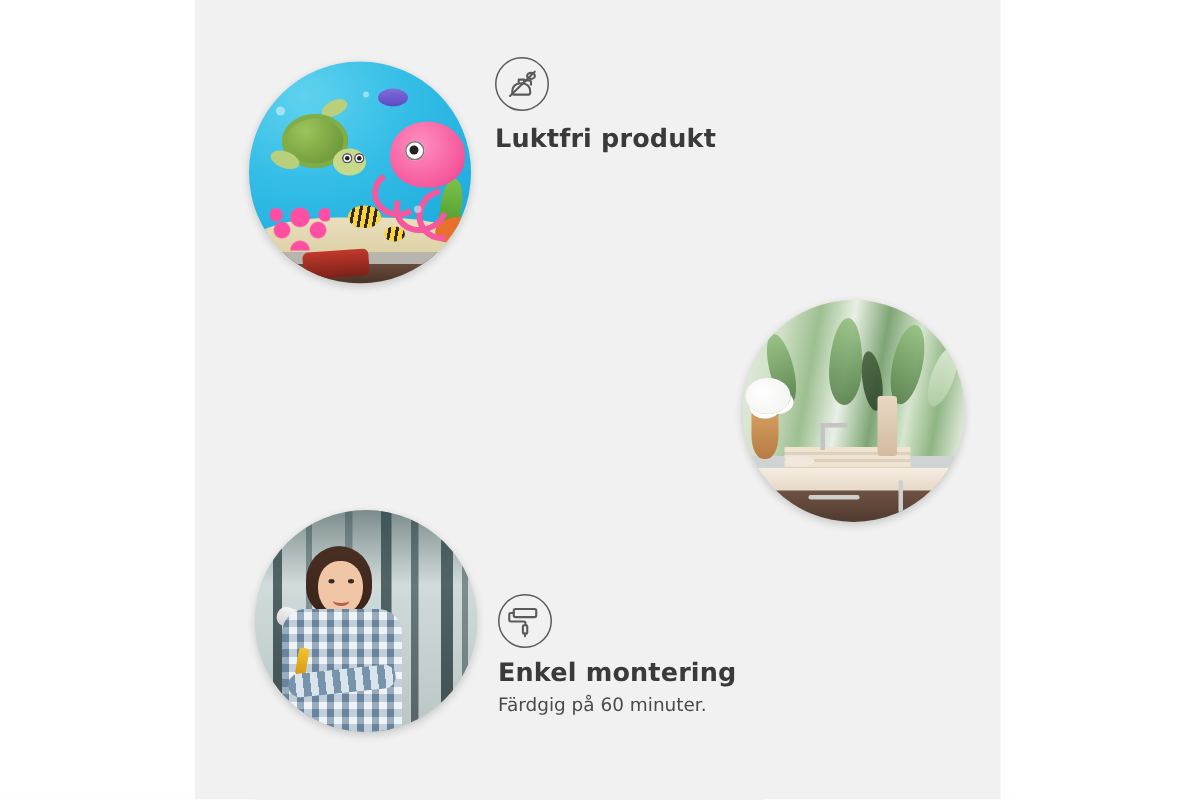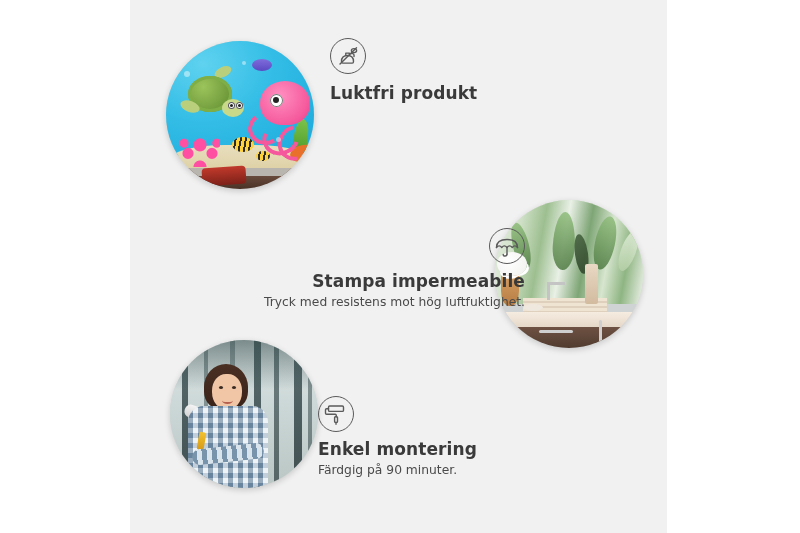--- a/index.html
+++ b/index.html
@@ -322,21 +322,21 @@
   #block-odourless { left: 200px; top: 38px; width: 300px; text-align: left; }
   #block-odourless .icon-wrap { margin-bottom: 9px; }
   #block-odourless h2 { margin-bottom: 5px; }
 
   
   #block-waterproof { left: 60px; top: 228px; width: 335px; text-align: right; }
   #block-waterproof .icon-wrap { display: flex; justify-content: flex-end; margin-bottom: 7px; }
   #block-waterproof h2 { margin-bottom: 3px; }
 
   
-  #block-assembly { left: 188px; top: 396px; width: 280px; text-align: left; }
+  #block-assembly { left: 202px; top: 396px; width: 280px; text-align: left; }
   #block-assembly .icon-wrap { margin-bottom: 7px; }
   #block-assembly h2 { margin-bottom: 3px; }
 </style>
 </head>
 <body>
 
 <div id="page">
   <div id="panel">
 
     <div class="photo" id="photo-sea">
@@ -425,48 +425,32 @@
               <path d="M18.4 14.6 h3.2 q1.4 0 1.4 1.3 v1.6"></path>
               <ellipse cx="23" cy="11.6" rx="2.6" ry="2"></ellipse>
               <path d="M9 25 L25.5 8.8"></path>
             </g>
           </svg>
         </span>
       </div>
       <h2>Luktfri produkt</h2>
     </div>
 
-    <div class="block" id="block-waterproof">
-      <div class="icon-wrap">
-        <span class="icon-circle">
-          <svg width="34" height="34" viewBox="0 0 34 34">
-            <g fill="none" stroke="#5a5a5a" stroke-width="1.4" stroke-linecap="round" stroke-linejoin="round">
-              <path d="M6.5 18.5 q0 -8 10.5 -8 q10.5 0 10.5 8"></path>
-              <path d="M6.5 18.5 q2.6 -3.2 5.25 0 q2.6 -3.2 5.25 0 q2.6 -3.2 5.25 0 q2.6 -3.2 5.25 0"></path>
-              <path d="M17 18.5 v6.6"></path>
-              <path d="M17 25.1 q0 1.9 -1.9 1.9 q-1.9 0 -1.9 -1.6"></path>
-            </g>
-          </svg>
-        </span>
-      </div>
-      <h2>Stampa impermeabile</h2>
-      <p>Tryck med resistens mot hög luftfuktighet.</p>
-    </div>
 
     <div class="block" id="block-assembly">
       <div class="icon-wrap">
         <span class="icon-circle">
           <svg width="34" height="34" viewBox="0 0 34 34">
             <g fill="none" stroke="#5a5a5a" stroke-width="1.4" stroke-linecap="round" stroke-linejoin="round">
               <rect x="9.5" y="9" width="15" height="5.4" rx="1.2"></rect>
               <path d="M9.5 11.7 H7.6 q-1.1 0 -1.1 1.1 v3.4 q0 1.1 1.1 1.1 h8.6 q1.1 0 1.1 1.1 v1.4"></path>
               <rect x="15.6" y="19.8" width="2.9" height="5.6" rx="0.8"></rect>
               <path d="M17 25.4 v1.8"></path>
             </g>
           </svg>
         </span>
       </div>
       <h2>Enkel montering</h2>
-      <p>Färdgig på 90 minuter.</p>
+      <p>Färdgig på 60 minuter.</p>
     </div>
 
   </div>
 </div>
 
 </body></html>

